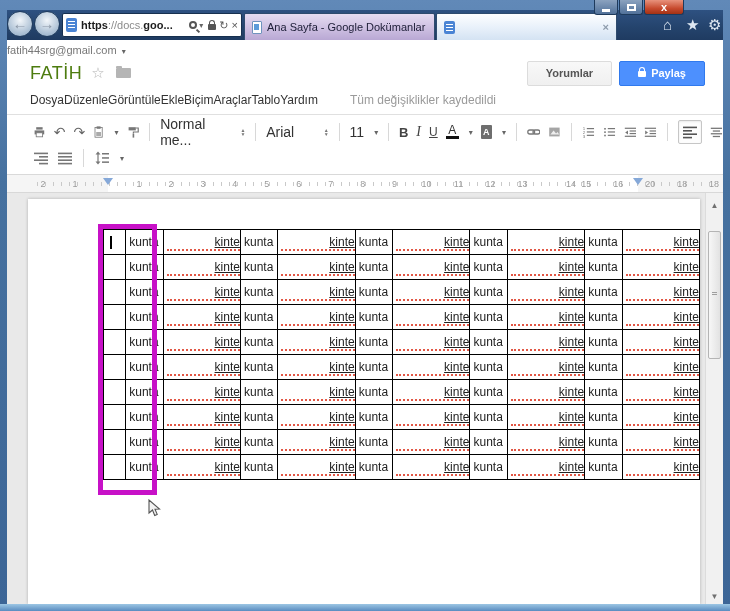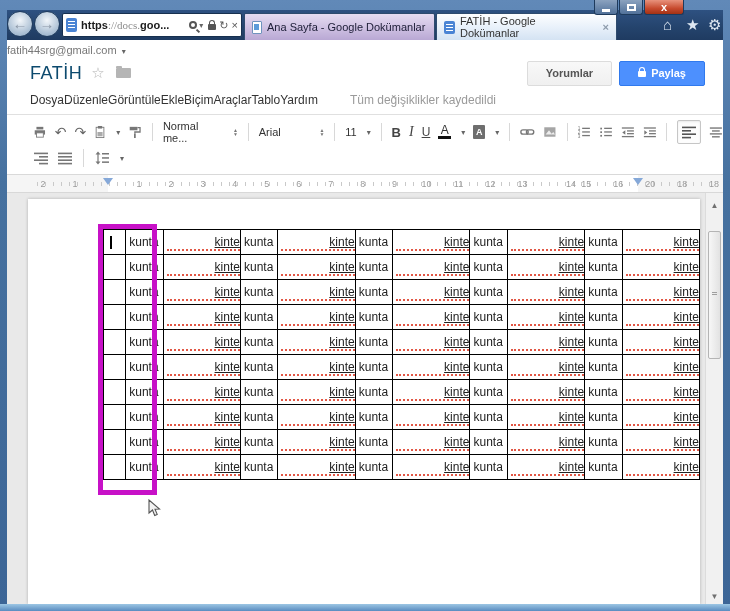--- a/index.html
+++ b/index.html
@@ -27,21 +27,21 @@
     border:1px solid #203c5e; background:radial-gradient(circle at 50% 35%,#f2f6fa,#a8bdd2 70%,#8aa5c0);
     color:#8b97a6; font-size:15px; font-weight:bold; text-align:center; line-height:24px; }
   .nav-back { left:0; } .nav-fwd { left:27px; }
 
   .addr { position:absolute; left:55px; top:3px; width:180px; height:24px; background:#fff;
     border:1px solid #17304f; border-radius:2px; display:flex; align-items:center; padding:0 3px; }
   .addr-page-ico { width:11px; height:14px; background:#4a84d4; border-radius:2px; position:relative; flex:0 0 auto; }
   .addr-page-ico::after { content:''; position:absolute; left:2px; right:2px; top:3px; height:8px;
     background:repeating-linear-gradient(#fff 0 1px,transparent 1px 3px); }
   .addr-url { flex:1; font-size:11px; margin-left:4px; white-space:nowrap; overflow:hidden; }
-  .u-gray { color:#8c8c8c;font-family:Liberation Serif, serif; } .u-dark { color:#1c1c1c; }
+  .u-gray { color:#8c8c8c; } .u-dark { color:#1c1c1c; }
   .addr-ico { color:#555; font-size:11px; margin-left:3px; flex:0 0 auto; }
   .mag { width:8px; height:8px; border:2px solid #555; border-radius:50%; position:relative; }
   .mag::after { content:''; position:absolute; width:2px; height:4px; background:#555;
     left:6px; top:6px; transform:rotate(-45deg); }
   .lock { width:8px; height:6px; background:#555; border-radius:1px; position:relative; margin:3px 0 0 5px; }
   .lock::before { content:''; position:absolute; left:1px; top:-4px; width:4px; height:4px;
     border:1.5px solid #555; border-bottom:none; border-radius:3px 3px 0 0; }
   .drop { font-size:8px; color:#666; margin-left:2px; }
 
   .tab { position:absolute; top:3px; height:27px; display:flex; align-items:center; gap:5px;
@@ -56,21 +56,21 @@
   .tab-x { margin-left:auto; color:#8d9bab; font-size:11px; font-weight:bold; }
   .nav-right-ico { position:absolute; top:7px; color:#dfe8f2; font-size:15px; line-height:16px; }
   .ico-home { left:656px; } .ico-star { left:679px; } .ico-gear { left:701px; }
 
   
   .content { position:absolute; top:40px; left:7px; width:716px; bottom:7px; background:#fff;
     display:flex; flex-direction:column; overflow:hidden; }
 
   .account-row { height:17px; padding:4px 26px 0 0; font-size:11px; color:#777; }
   .title-row { display:flex; align-items:center; height:32px; padding:0 18px 0 23px; }
-  .doc-title { font-size:18px; color:#0c4a6e; letter-spacing:.5px; }
+  .doc-title { font-size:18px; color:#4d7c0f; letter-spacing:.5px; }
   .title-star { color:#b5b5b5; font-size:15px; margin-left:9px; }
   .folder { width:15px; height:10px; background:#b5b5b5; border-radius:1px; position:relative; margin-left:11px; }
   .folder::before { content:''; position:absolute; left:0; top:-2px; width:6px; height:2px;
     background:#b5b5b5; border-radius:1px 1px 0 0; }
   .title-spacer { flex:1; }
   .btn { height:25px; display:flex; align-items:center; font-size:11px; font-weight:bold;
     border-radius:2px; padding:0 18px; }
   .btn-comments { color:#555; background:linear-gradient(#f8f8f8,#f0f0f0); border:1px solid #dcdcdc; }
   .btn-share { color:#fff; background:var(--share-blue,#4d90fe); border:1px solid #3079ed; margin-left:7px; gap:5px; }
   .lock-w { width:8px; height:6px; background:#fff; border-radius:1px; position:relative; margin-top:2px; }
@@ -79,21 +79,21 @@
 
   .menu-row { display:flex; align-items:center; padding:4px 0 7px 23px; font-size:12px; color:#333; }
   .menu-items { display:flex; }
   .menu-item { cursor:default; }
   .save-status { color:#9a9a9a; margin-left:32px; }
 
   
   .toolbar { border-top:1px solid #e0e0e0; border-bottom:1px solid #d9d9d9; padding:4px 0 3px 26px; }
   .tb-row { display:flex; align-items:center; height:26px; gap:8px; }
   .sep { width:1px; height:18px; background:#d8d8d8; margin:0 2px; }
-  .tb-txt { font-size:11px; color:#333; }
+  .tb-txt { font-size:14px; color:#333; }
   .updown { display:inline-flex; flex-direction:column; font-size:5px; line-height:4px; color:#777; margin-left:8px; }
   .tb-b { font-weight:bold; font-size:13px; color:#444; }
   .tb-i { font-style:italic; font-family:"Liberation Serif",serif; font-size:14px; color:#444; }
   .tb-u { text-decoration:underline; font-size:12px; color:#444; }
   .color-a { font-size:12px; color:#333; line-height:10px; text-align:center; }
   .color-a .bar { display:block; width:13px; height:3px; background:#111; margin-top:1px; }
   .hl-box { width:14px; height:14px; background:#6e6e6e; color:#fff; font-size:9px; font-weight:bold;
     display:flex; align-items:center; justify-content:center; border-radius:1px; }
   .tb-sel { border:1px solid #c6c6c6; border-radius:2px; padding:3px; background:#fdfdfd;
     box-shadow:inset 0 1px 2px rgba(0,0,0,.08); display:flex; }
@@ -166,21 +166,20 @@
       <span class="addr-ico">↻</span>
       <span class="addr-ico">×</span>
     </div>
 
     <div class="tab tab1">
       <span class="t1-icon"></span>
       <span>Ana Sayfa - Google Dokümanlar</span>
     </div>
     <div class="tab tab2">
       <span class="t2-icon"></span>
-      <span>FATİH - Google Dokümanlar</span>
       <span class="tab-x">×</span>
     </div>
 
     <span class="nav-right-ico ico-home">⌂</span>
     <span class="nav-right-ico ico-star">★</span>
     <span class="nav-right-ico ico-gear">⚙</span>
   </div>
 
   <div class="content">
 

